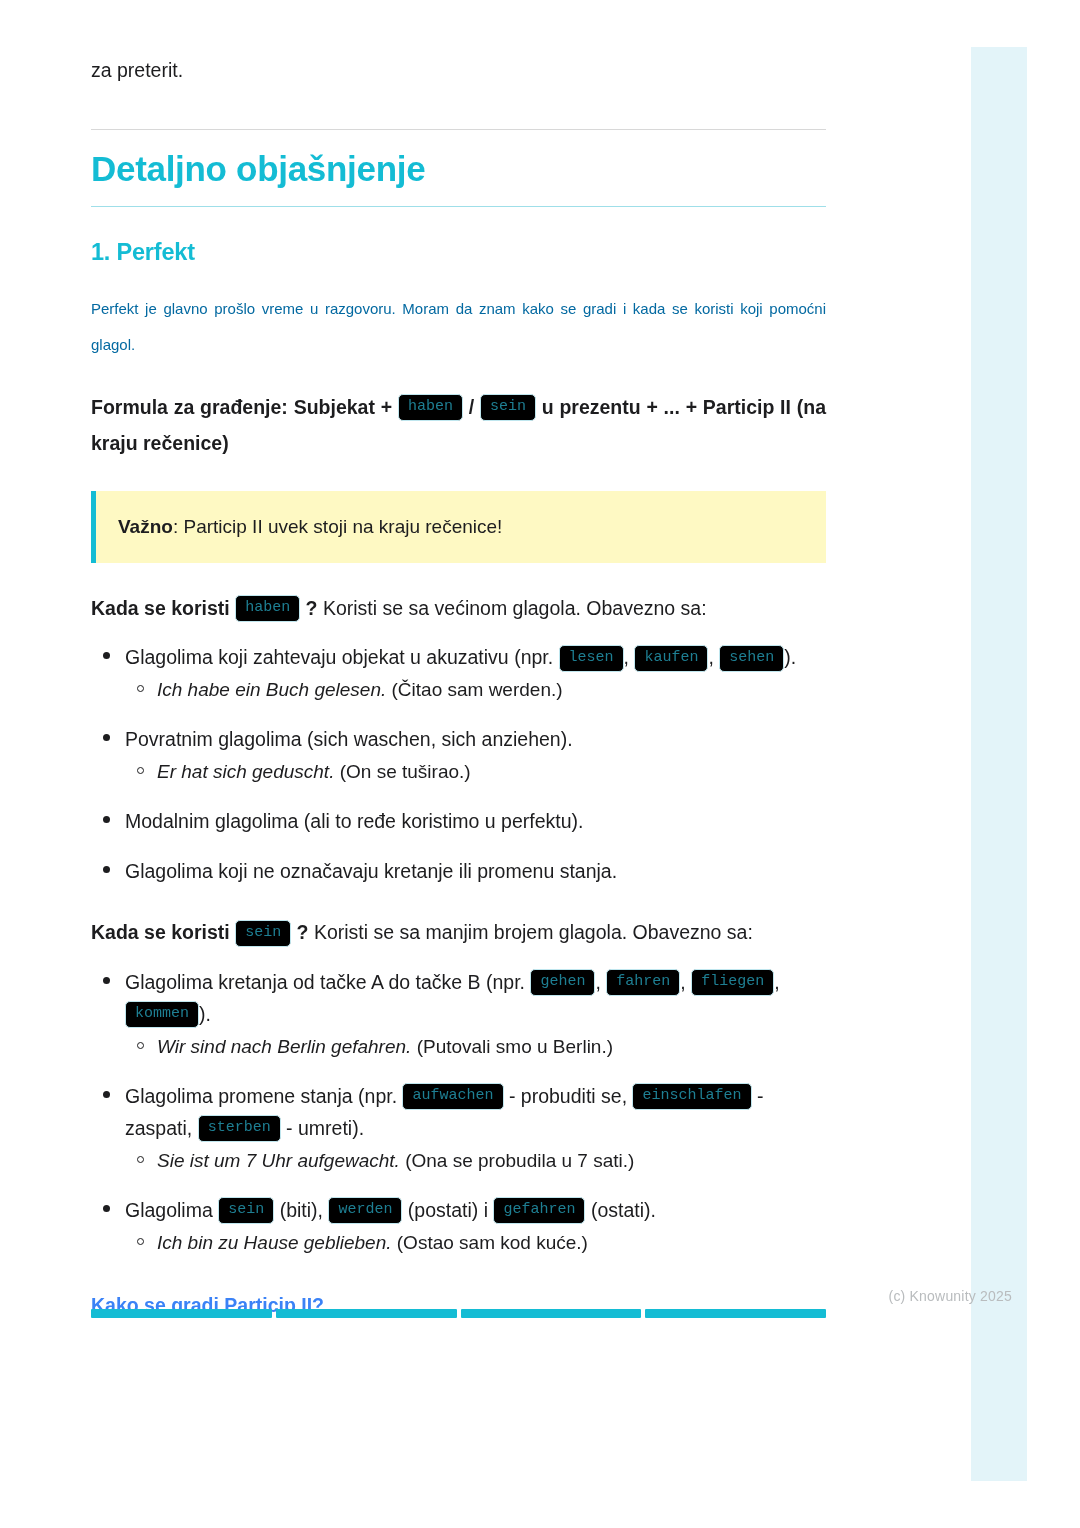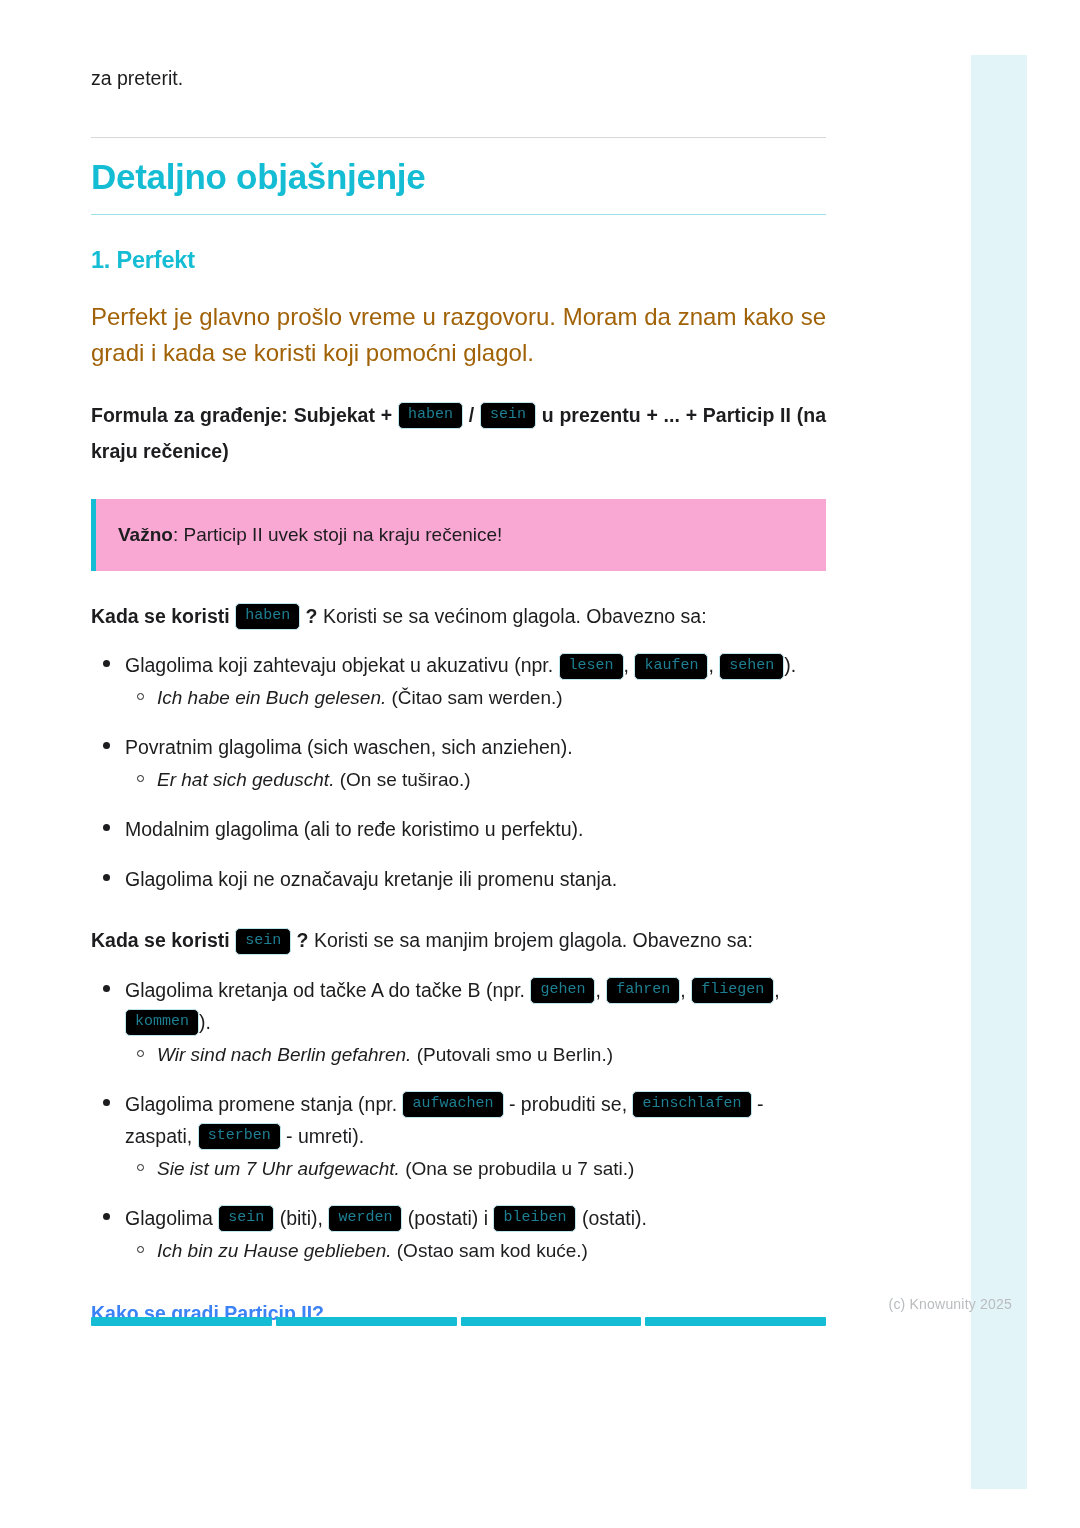--- a/index.html
+++ b/index.html
@@ -11,21 +11,21 @@
     width: 1080px;
     height: 1528px;
     background: #ffffff;
     font-family: "Liberation Sans", sans-serif;
     color: #1d1d1f;
     position: relative;
     overflow: hidden;
   }
   .page {
     position: absolute;
-    left: 0; top: 8px;
+    left: 0; top: 0;
     width: 1080px;
     height: 1360px;
   }
   .content {
     position: absolute;
     left: 91px;
     top: 0;
     width: 735px;
   }
   .topline {
@@ -56,25 +56,25 @@
   }
   h2.sub-title {
     font-size: 23.5px;
     line-height: 30px;
     color: #14bcd4;
     font-weight: 700;
     margin: 30px 0 0 0;
     letter-spacing: -0.2px;
   }
   p.para {
-    font-size: 24px;
+    font-size: 15px;
     line-height: 36px;
     margin: 24px 0 0 0;
     text-align: justify;
-    color: #a16207;
+    color: #0369a1;
   }
   p.formula {
     font-size: 19.5px;
     line-height: 36px;
     margin: 26px 0 0 0;
     font-weight: 700;
     text-align: justify;
     color: #1d1d1f;
   }
   .code {
@@ -87,21 +87,21 @@
     border: 1px solid #bfe6ee;
     border-radius: 5px;
     padding: 3px 9px 4px 9px;
     line-height: 18px;
     vertical-align: middle;
     position: relative;
     top: -1px;
   }
   .callout {
     margin-top: 30px;
-    background: #f9a8d4;
+    background: #fef9c3;
     border-left: 5px solid #14bcd4;
     padding: 22px 24px 22px 22px;
     font-size: 19px;
     line-height: 28px;
     color: #1d1d1f;
   }
   .callout b { font-weight: 700; }
   p.lead {
     font-size: 19.5px;
     line-height: 30px;
@@ -286,21 +286,21 @@
         <ul class="sub">
           <li>
             <span class="sub-dot"></span>
             <span class="it">Sie ist um 7 Uhr aufgewacht.</span>
             <span>(Ona se probudila u 7 sati.)</span>
           </li>
         </ul>
       </li>
       <li>
         <span class="bullet-dot"></span>
-        <span>Glagolima </span><span class="code">sein</span><span> (biti), </span><span class="code">werden</span><span> (postati) i </span><span class="code">bleiben</span><span> (ostati).</span>
+        <span>Glagolima </span><span class="code">sein</span><span> (biti), </span><span class="code">werden</span><span> (postati) i </span><span class="code">gefahren</span><span> (ostati).</span>
         <ul class="sub">
           <li>
             <span class="sub-dot"></span>
             <span class="it">Ich bin zu Hause geblieben.</span>
             <span>(Ostao sam kod kuće.)</span>
           </li>
         </ul>
       </li>
     </ul>
 

